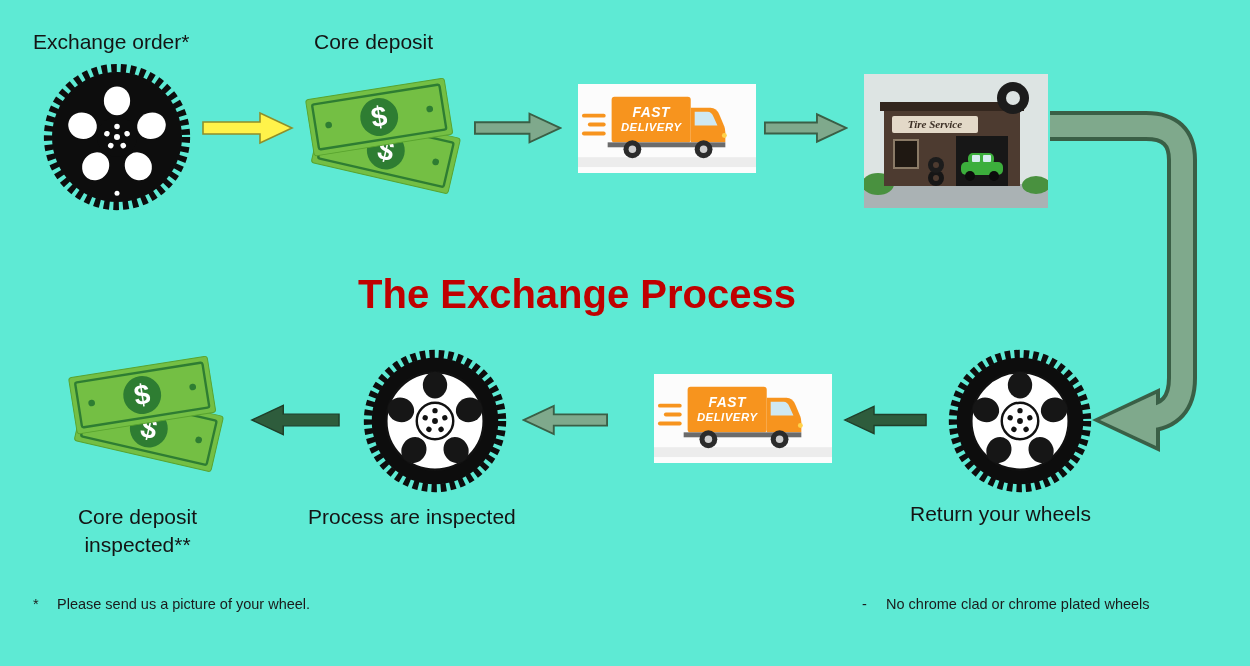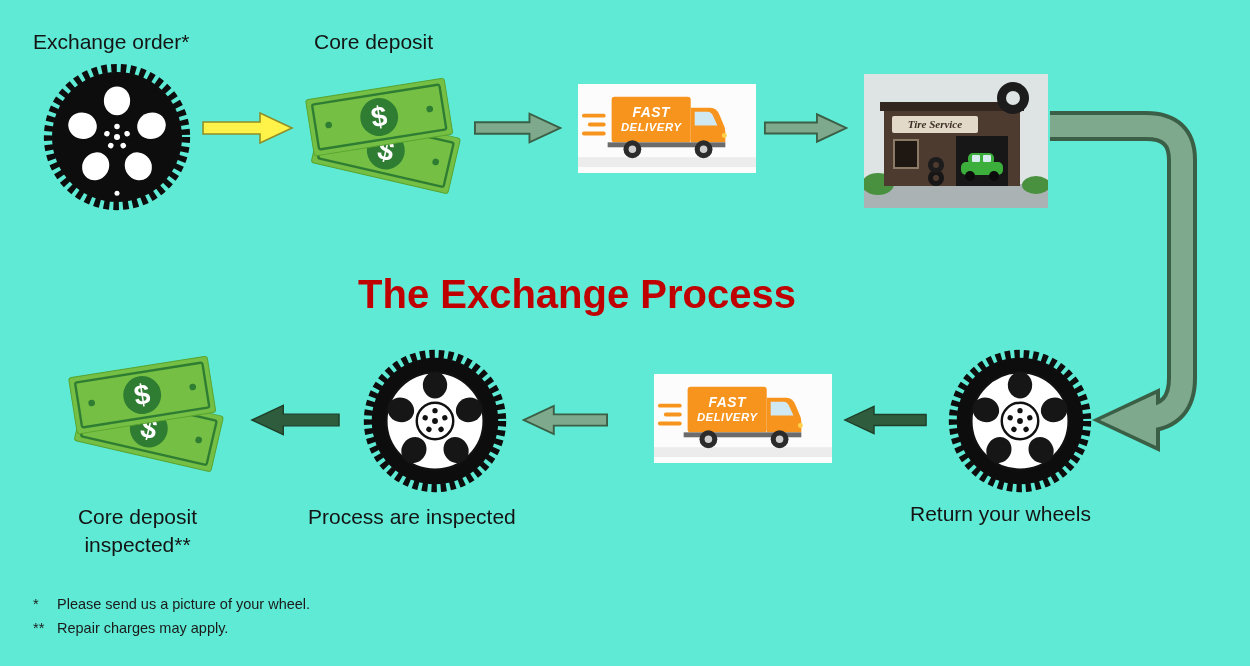--- a/index.html
+++ b/index.html
@@ -239,21 +239,21 @@
   </div>
 
   <div class="abs step-label" style="left:308px; top:505px;">Process are inspected</div>
 
   <div class="abs step-label" style="left:910px; top:478px;margin-top:24px;">Return your wheels</div>
 
   <div class="abs footnote-block" style="left:33px; top:592px;">
     <div class="footnote-line">
       <span class="marker">*</span><span>Please send us a picture of your wheel.</span>
     </div>
+  </div>
+
+  <div class="abs footnote-block" style="left:862px; top:592px;">
     <div class="footnote-line">
-      <span class="marker">**</span><span>Repair charges may apply.</span>
+      <span class="marker">-</span><span>No chrome clad or chrome plated wheels</span>
     </div>
   </div>
 
-  <div class="abs footnote-block" style="left:862px; top:592px;">
-  </div>
-
 </div>
 
 </body></html>

